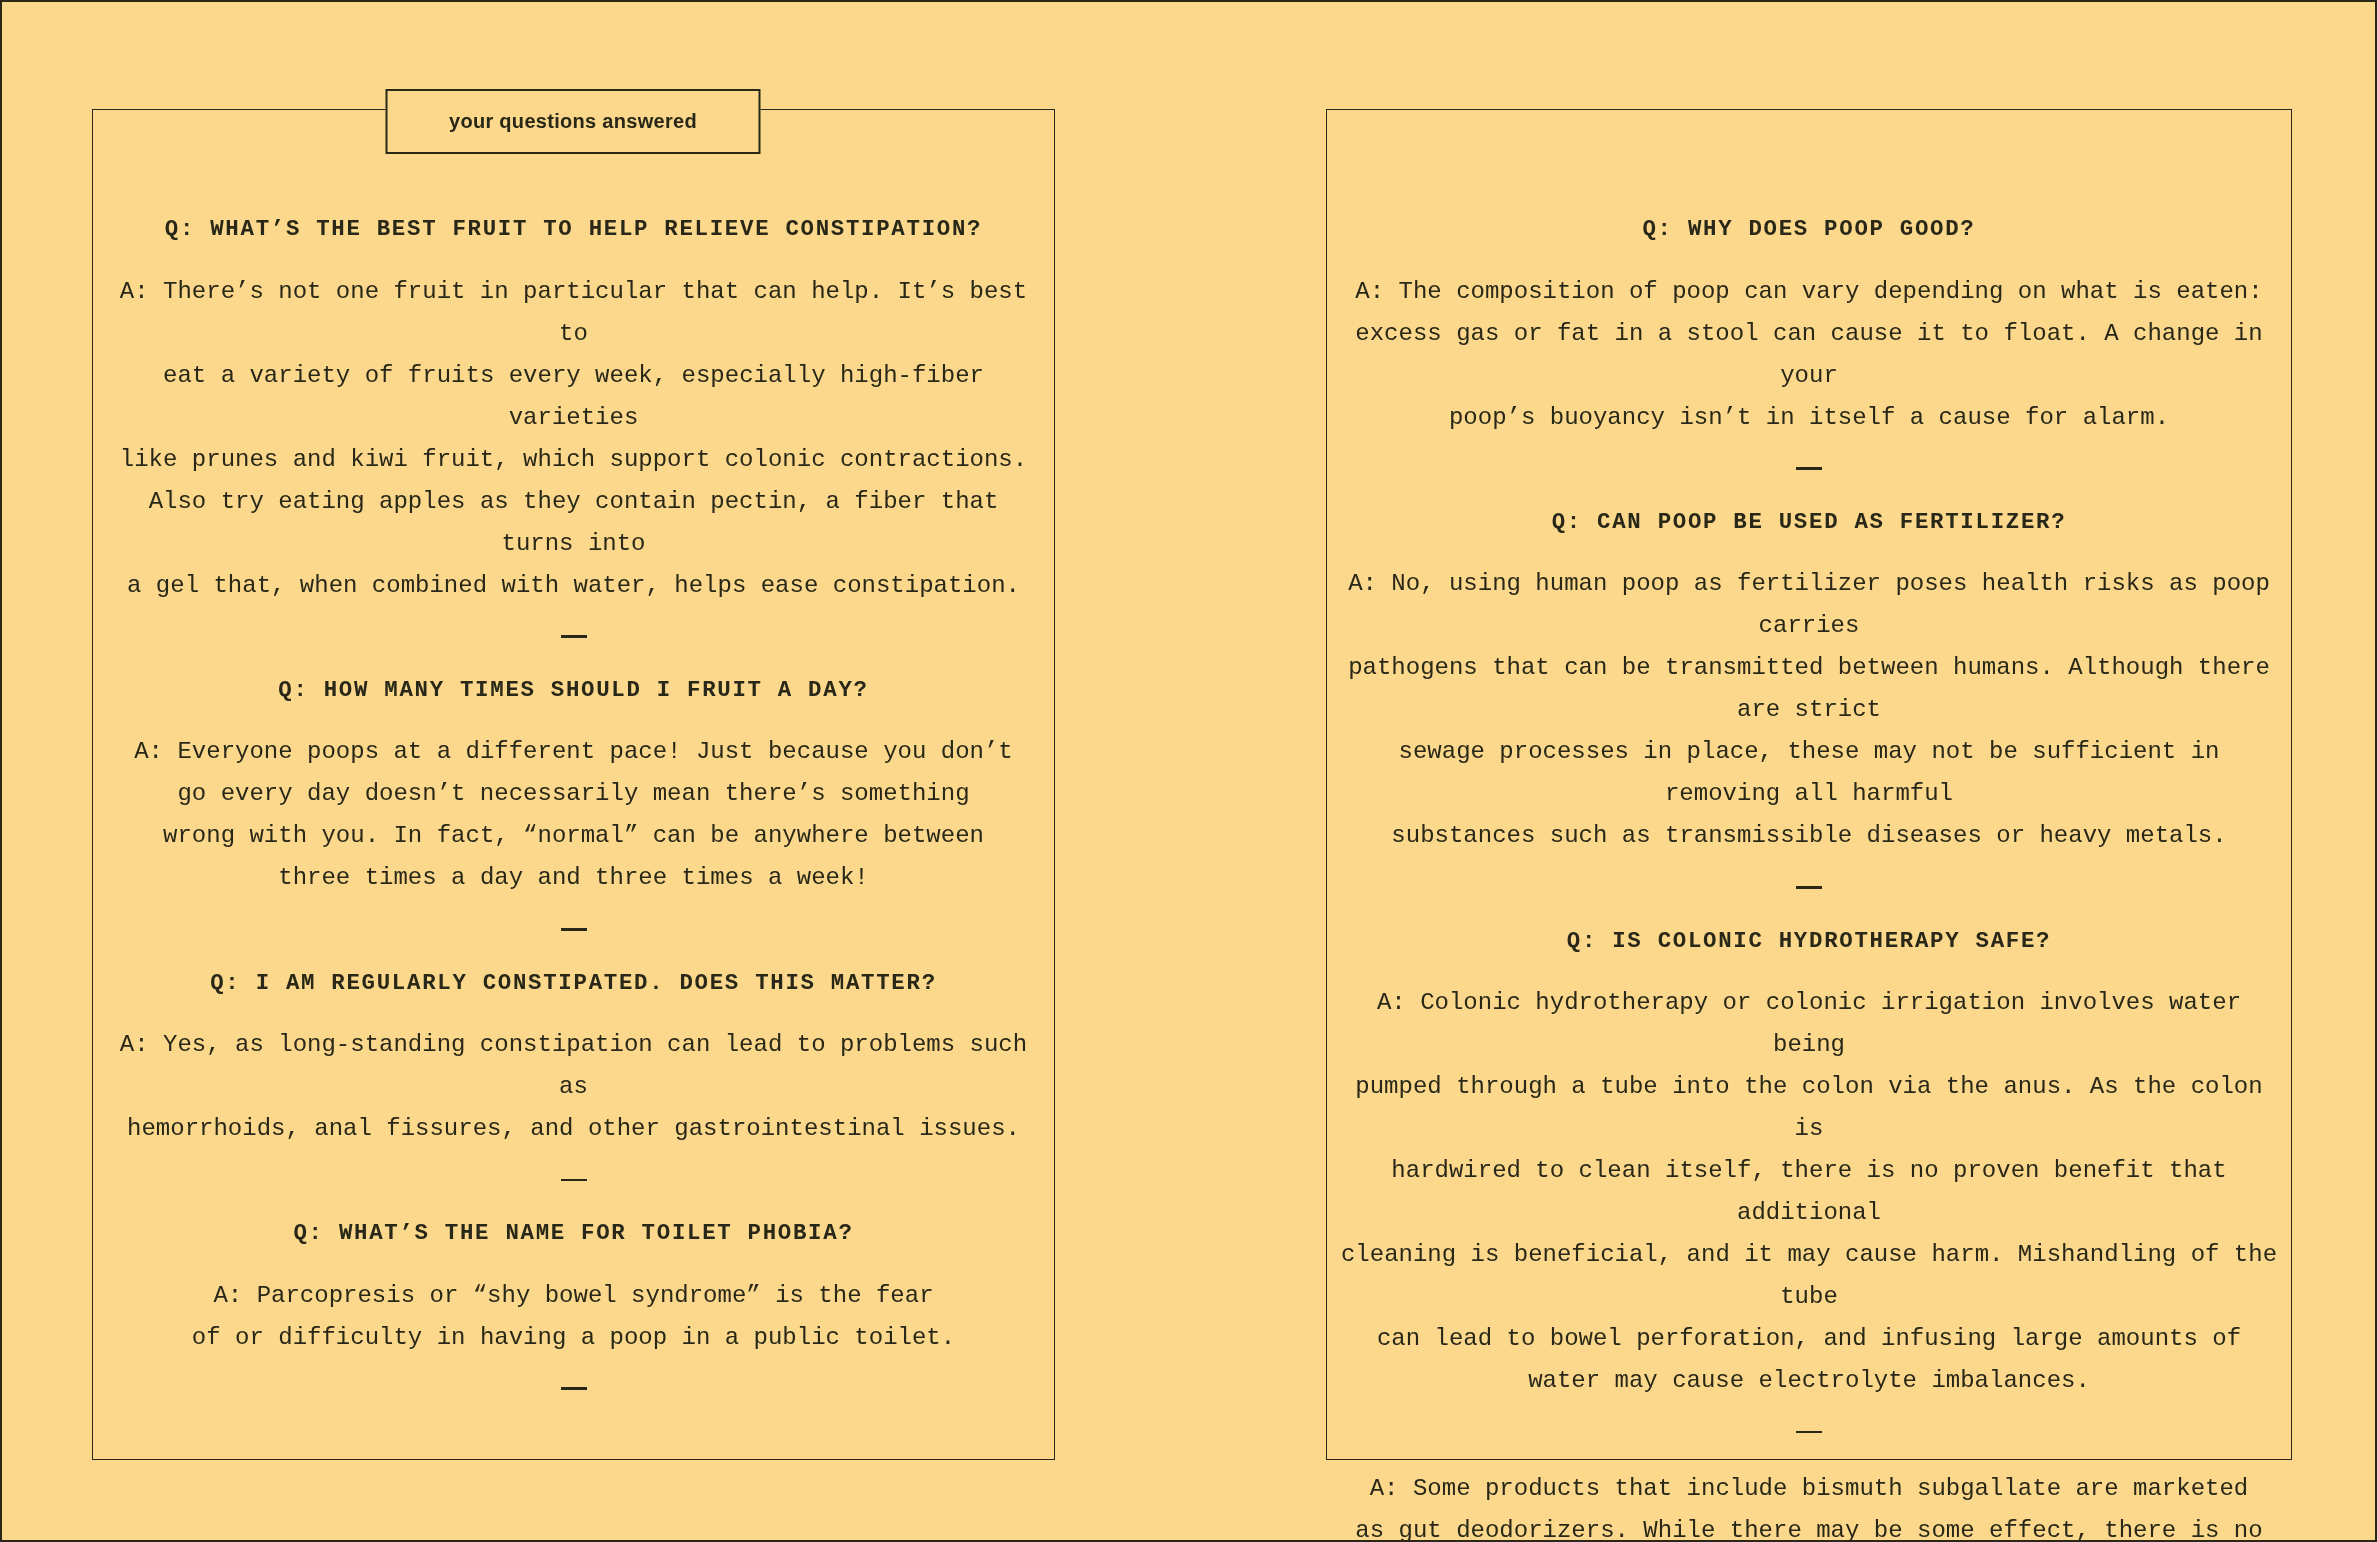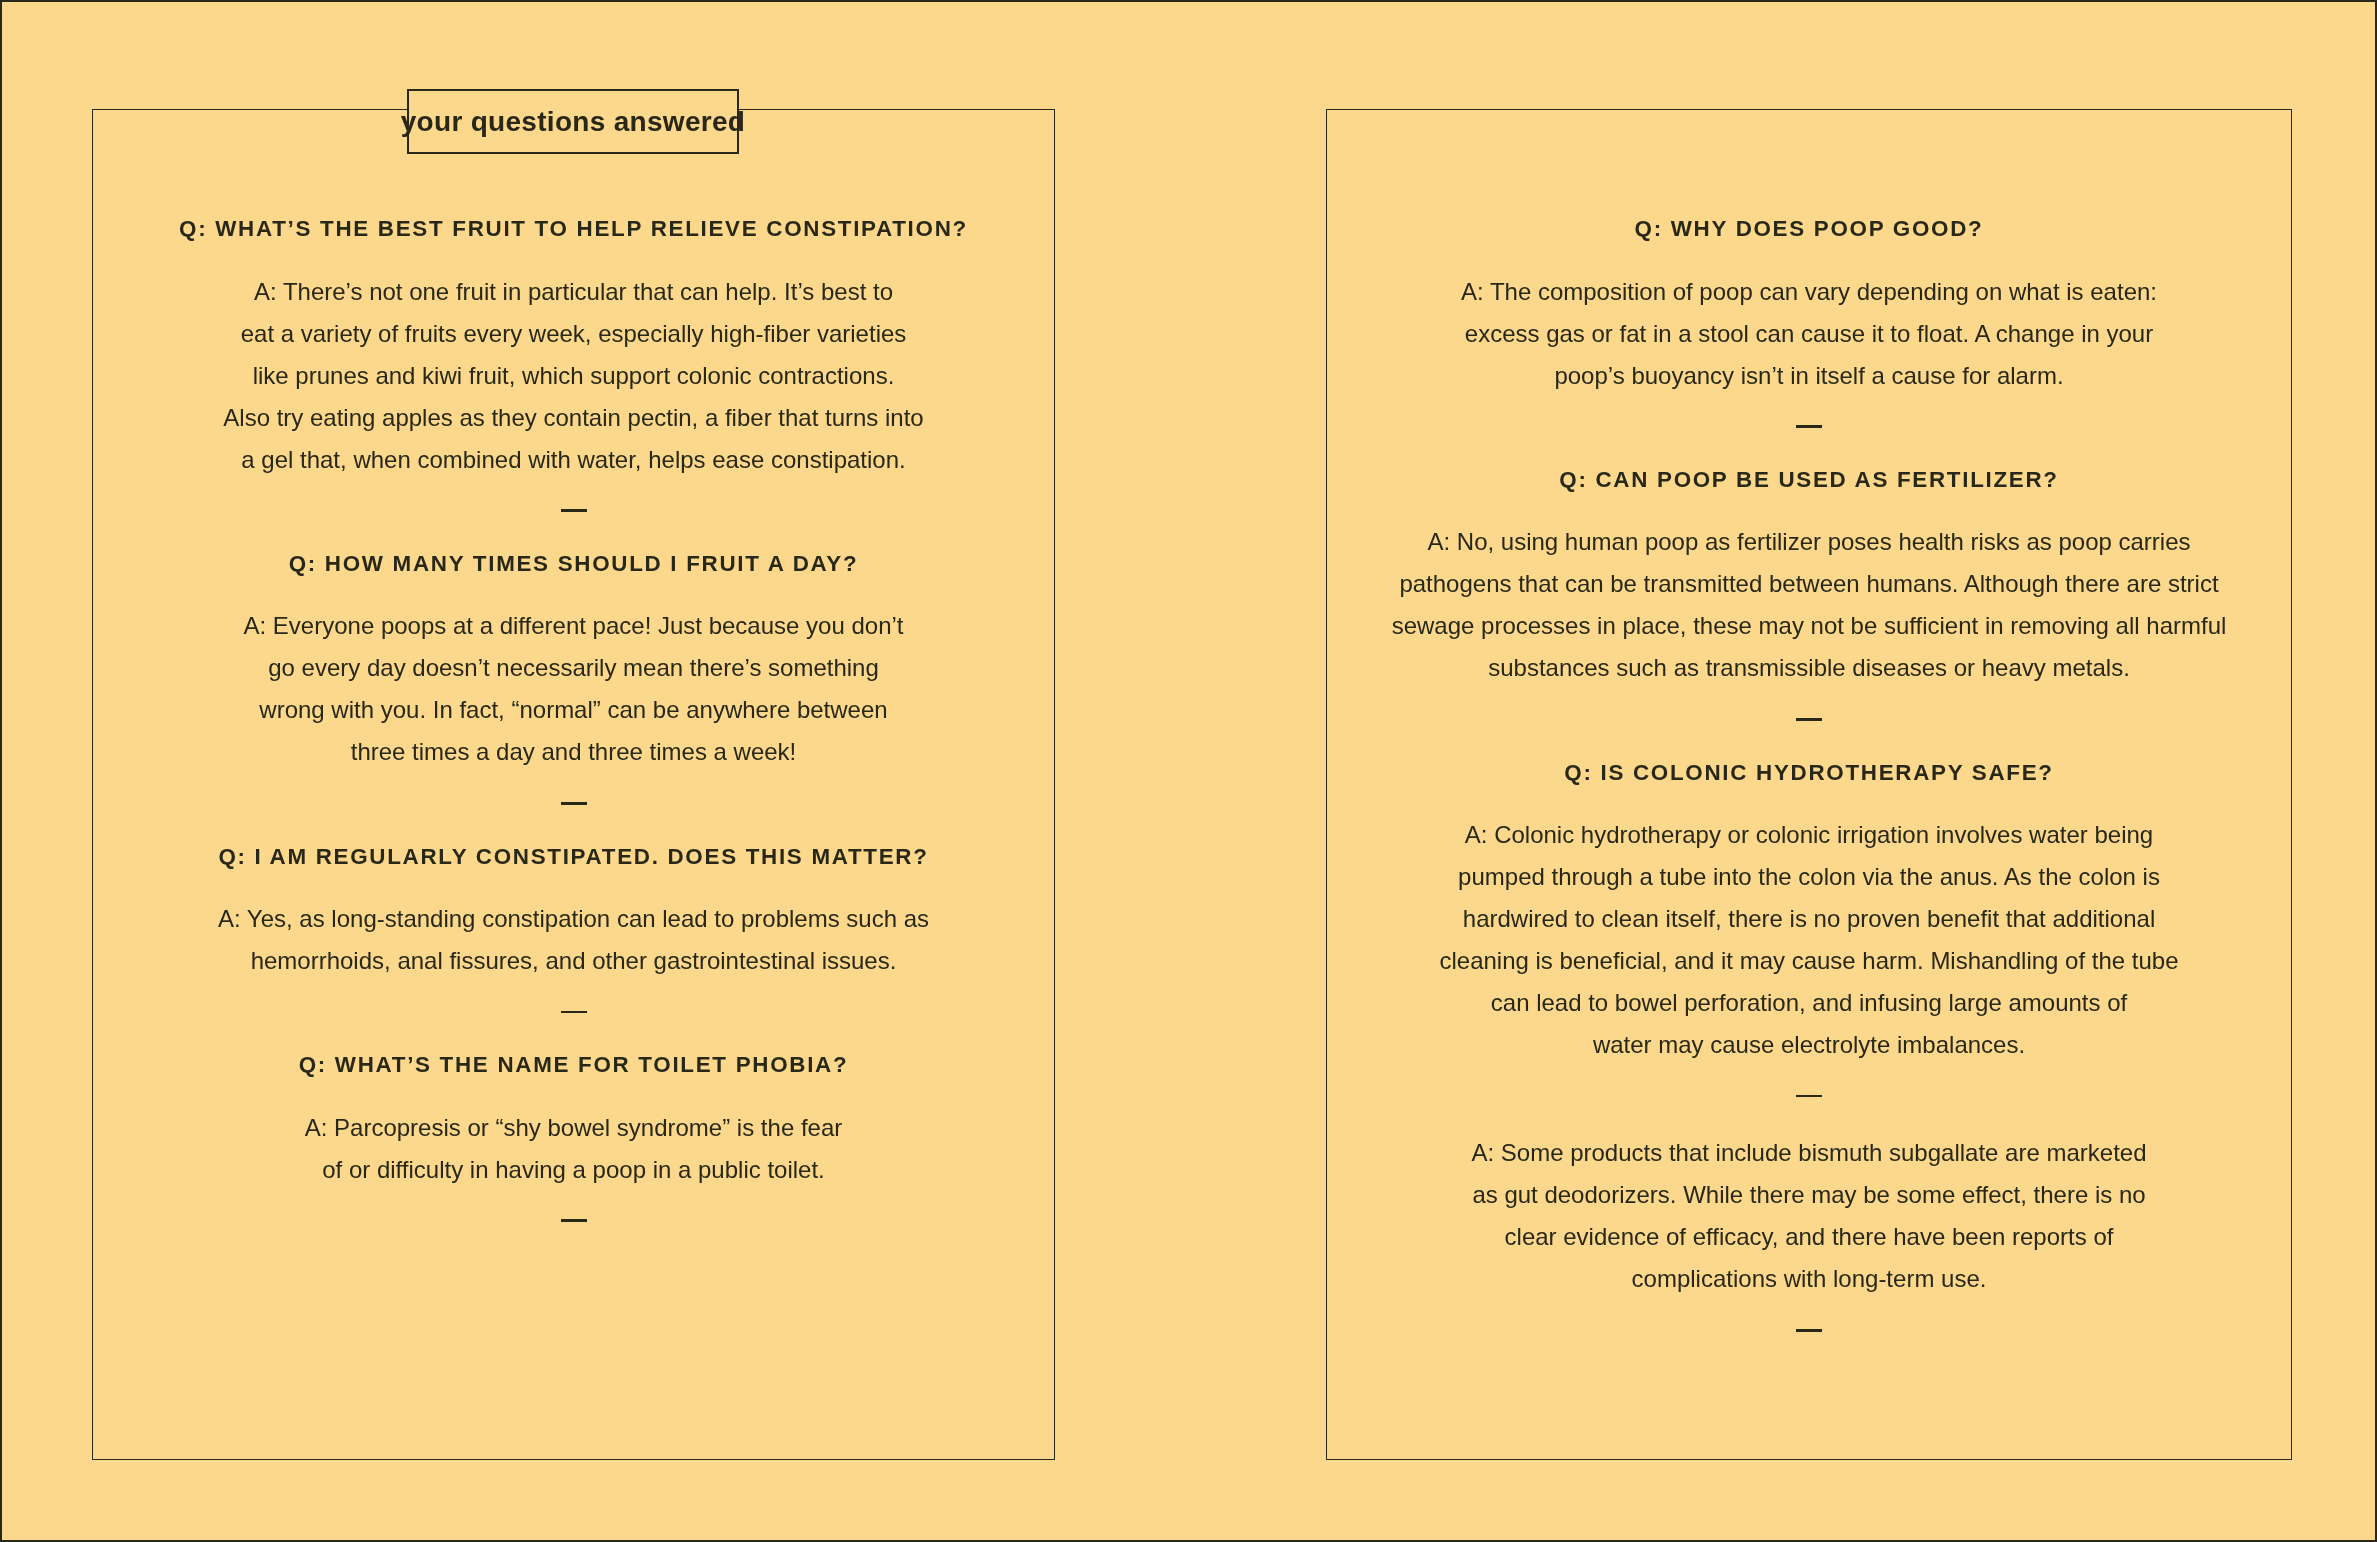--- a/index.html
+++ b/index.html
@@ -24,34 +24,34 @@
     border: 1.4px solid #292818;
     padding: 102px 13.6px 0 13.6px;
   }
   .panel.left  { left: 90px;  width: 963px; }
   .panel.right { left: 1324px; width: 966px; }
   .title-box {
     position: absolute;
     top: 87px;
     left: 571px;
     transform: translateX(-50%);
-    width: 332px;
+    width: 375px;
     height: 65px;
     background: #fbd88c;
     border: 2px solid #292818;
     display: flex;
     align-items: center;
     justify-content: center;
-    font-size: 28px;
+    font-size: 20px;
     font-weight: bold;
     letter-spacing: 0.3px;
     white-space: nowrap;
     z-index: 2;
   }
-  .qa { text-align: center; }
+  .qa { text-align: center; font-family: Liberation Mono, monospace; }
   .q {
     font-size: 22.4px;
     font-weight: bold;
     letter-spacing: 1.7px;
     line-height: 34px;
     margin-bottom: 24.5px;
   }
   .a {
     font-size: 24px;
     font-weight: normal;

